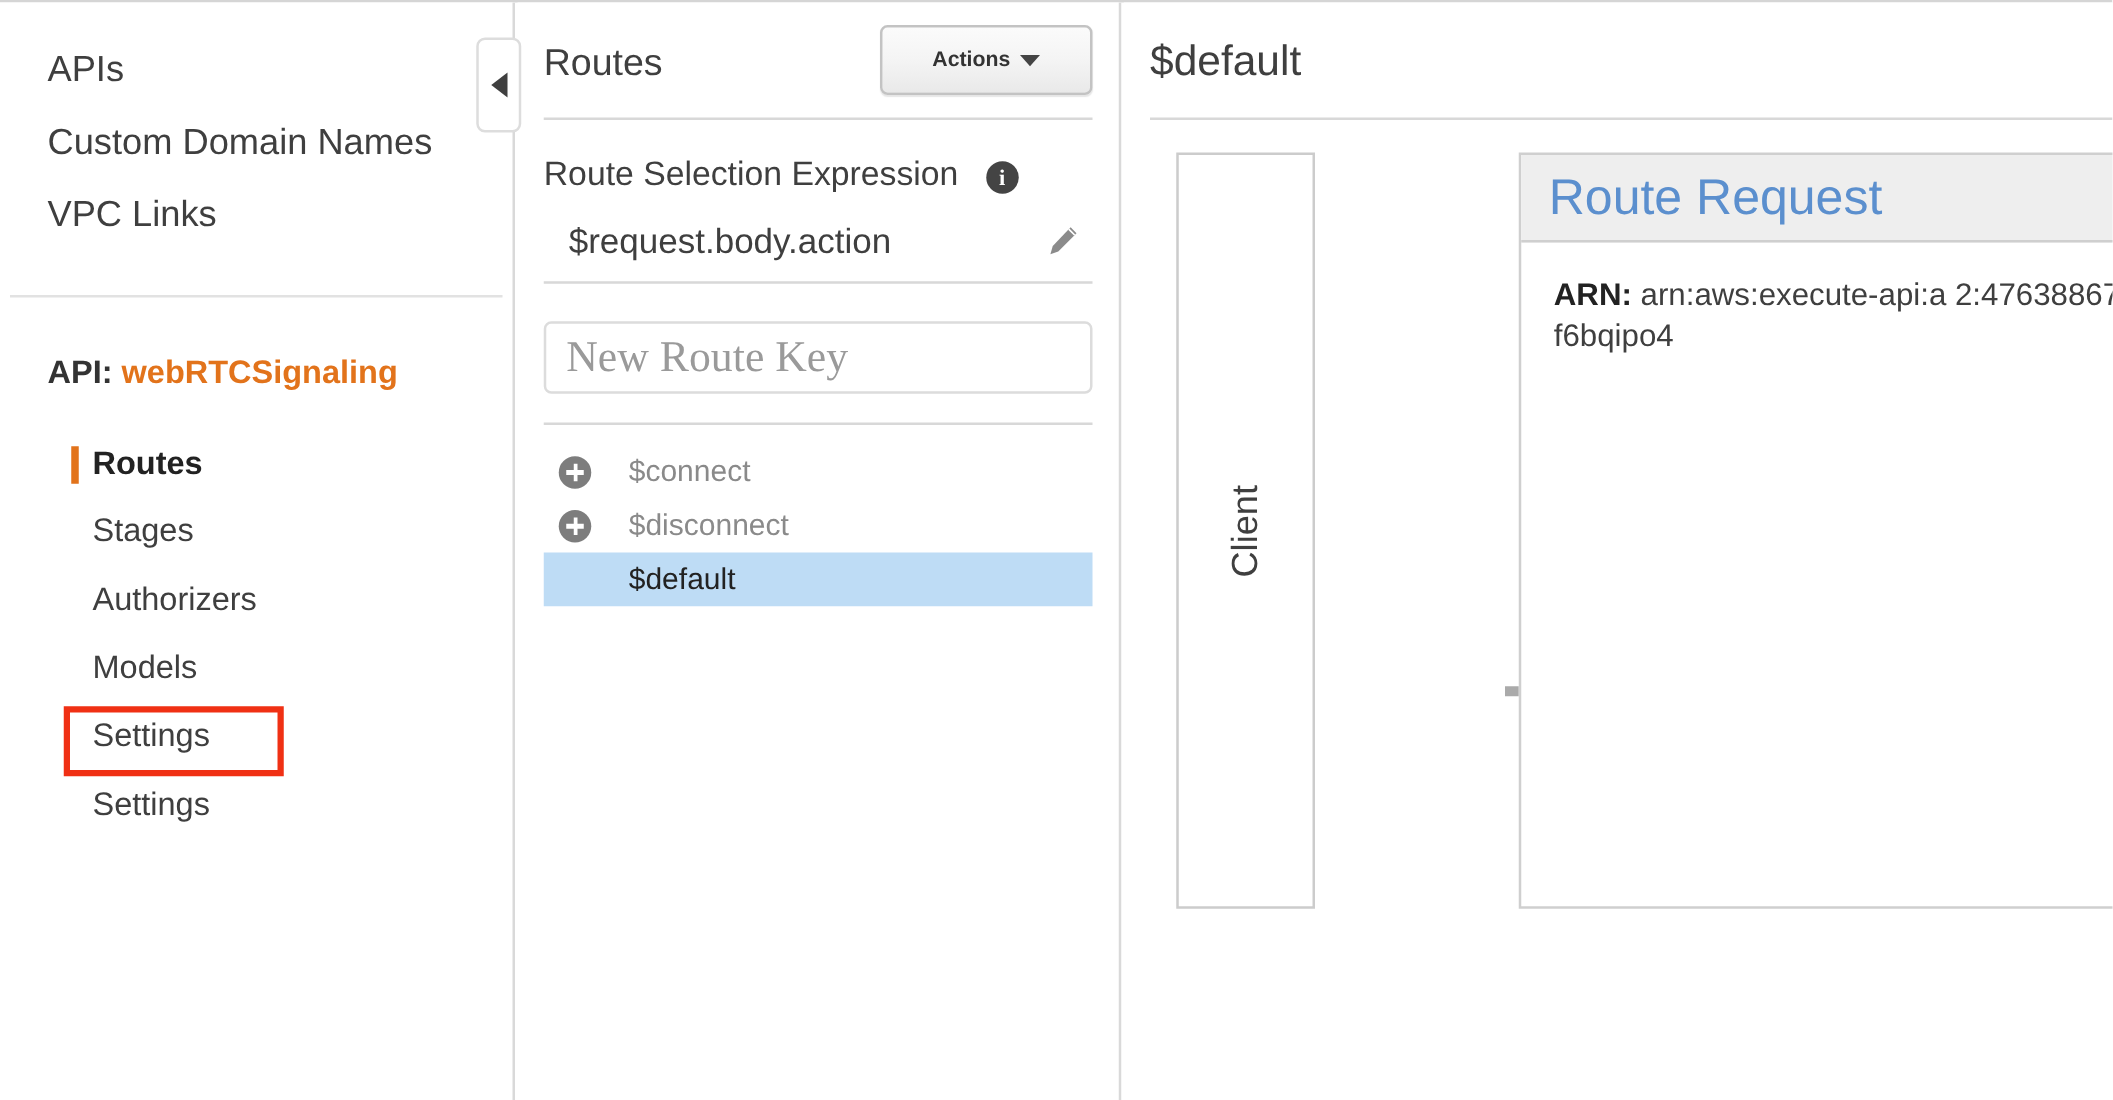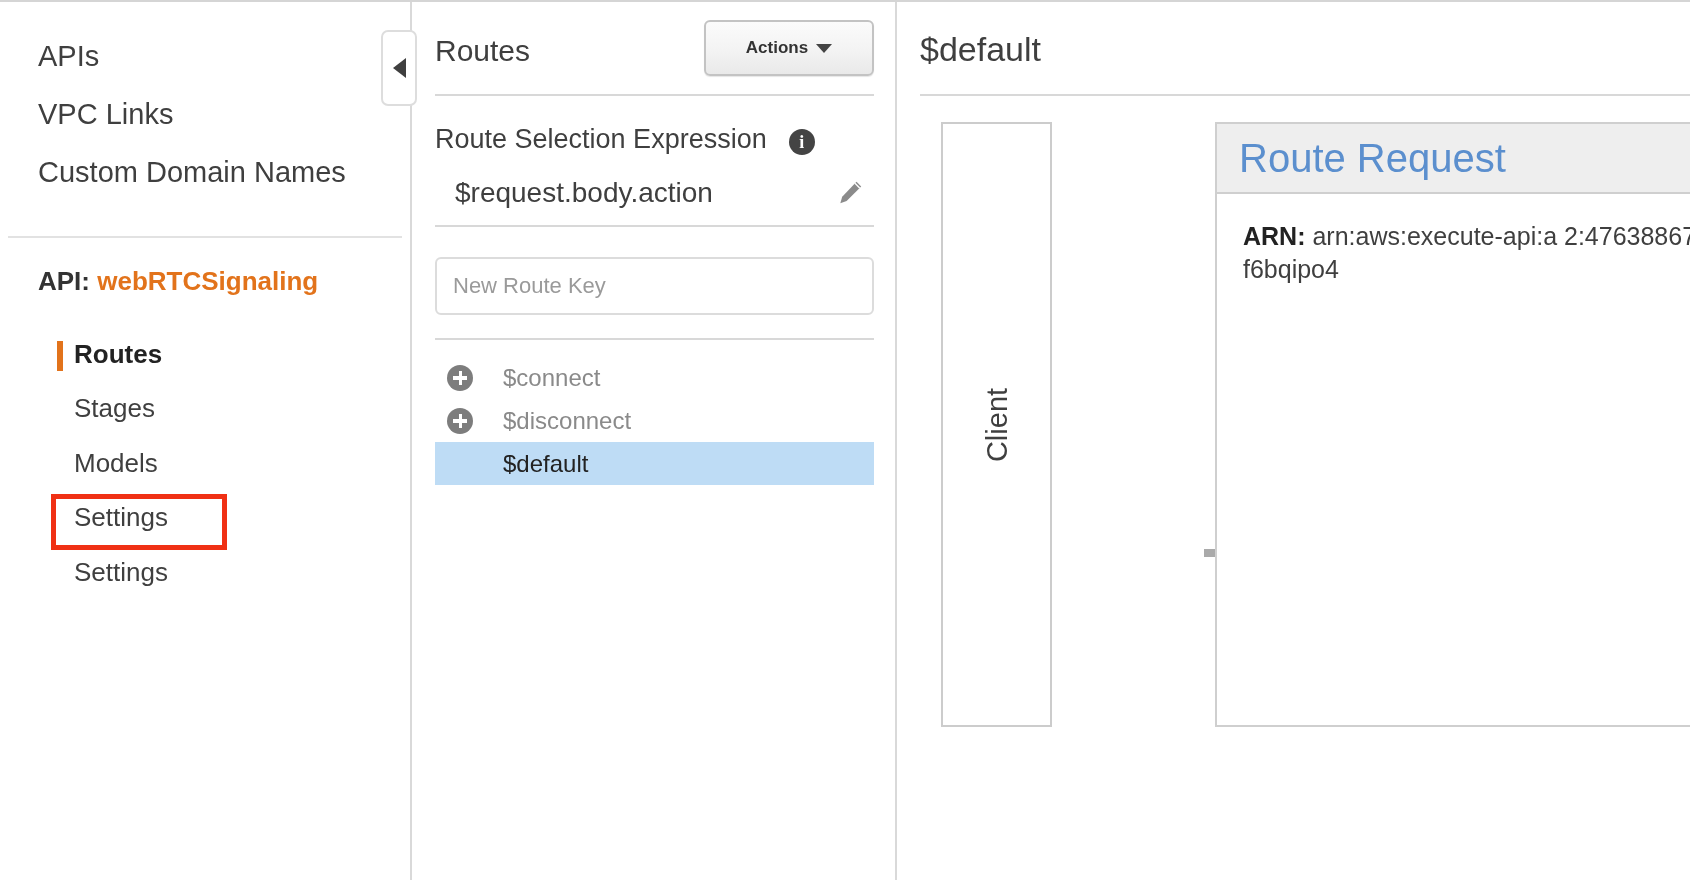--- a/index.html
+++ b/index.html
@@ -44,21 +44,21 @@
     padding: 13px 0 13px 38px;
     line-height: 1.1;
     cursor: pointer;
     white-space: nowrap;
   }
   .sidebar-divider {
     margin: 34px 8px 0 8px;
     border-top: 2px solid #e2e2e2;
   }
   .api-label {
-    margin-top: 28px;
+    margin-top: 44px;
     padding-left: 38px;
     font-size: 26px;
     font-weight: bold;
     color: #333333;
     white-space: nowrap;
   }
   .api-label .api-name {
     color: #e2731b;
   }
   .nav-api {
@@ -230,22 +230,22 @@
     display: flex;
     align-items: center;
     padding-left: 14px;
     font-size: 27px;
     color: #333;
     background: #ffffff;
   }
   .route-key-input input {
     border: none;
     outline: none;
-    font-size: 22px;
-    font-family: Liberation Sans, sans-serif;
+    font-size: 35px;
+    font-family: Liberation Serif, serif;
     color: #333;
     width: 100%;
     background: transparent;
   }
   .route-key-input input::placeholder {
     color: #9a9a9a;
   }
 
   .routes-list {
     margin: 23px 21px 0 21px;
@@ -389,40 +389,43 @@
 
 <div class="top-rule"></div>
 
 <div class="sidebar">
 
   <div class="nav-global">
     <div class="nav-item">
       <span>APIs</span>
     </div>
     <div class="nav-item">
+      <span>Custom Domain Names</span>
+    </div>
+    <div class="nav-item">
       <span>VPC Links</span>
-    </div>
-    <div class="nav-item">
-      <span>Custom Domain Names</span>
     </div>
   </div>
 
   <div class="sidebar-divider"></div>
 
   <div class="api-label">
     <span>API:</span>
     <span class="api-name">webRTCSignaling</span>
   </div>
 
   <div class="nav-api">
     <div class="nav-item active">
       <span>Routes</span>
     </div>
     <div class="nav-item">
       <span>Stages</span>
+    </div>
+    <div class="nav-item">
+      <span>Authorizers</span>
     </div>
     <div class="nav-item">
       <span>Models</span>
     </div>
     <div class="nav-item boxed">
       <span class="hl-box"></span>
       <span>Settings</span>
     </div>
     <div class="nav-item">
       <span>Settings</span>

